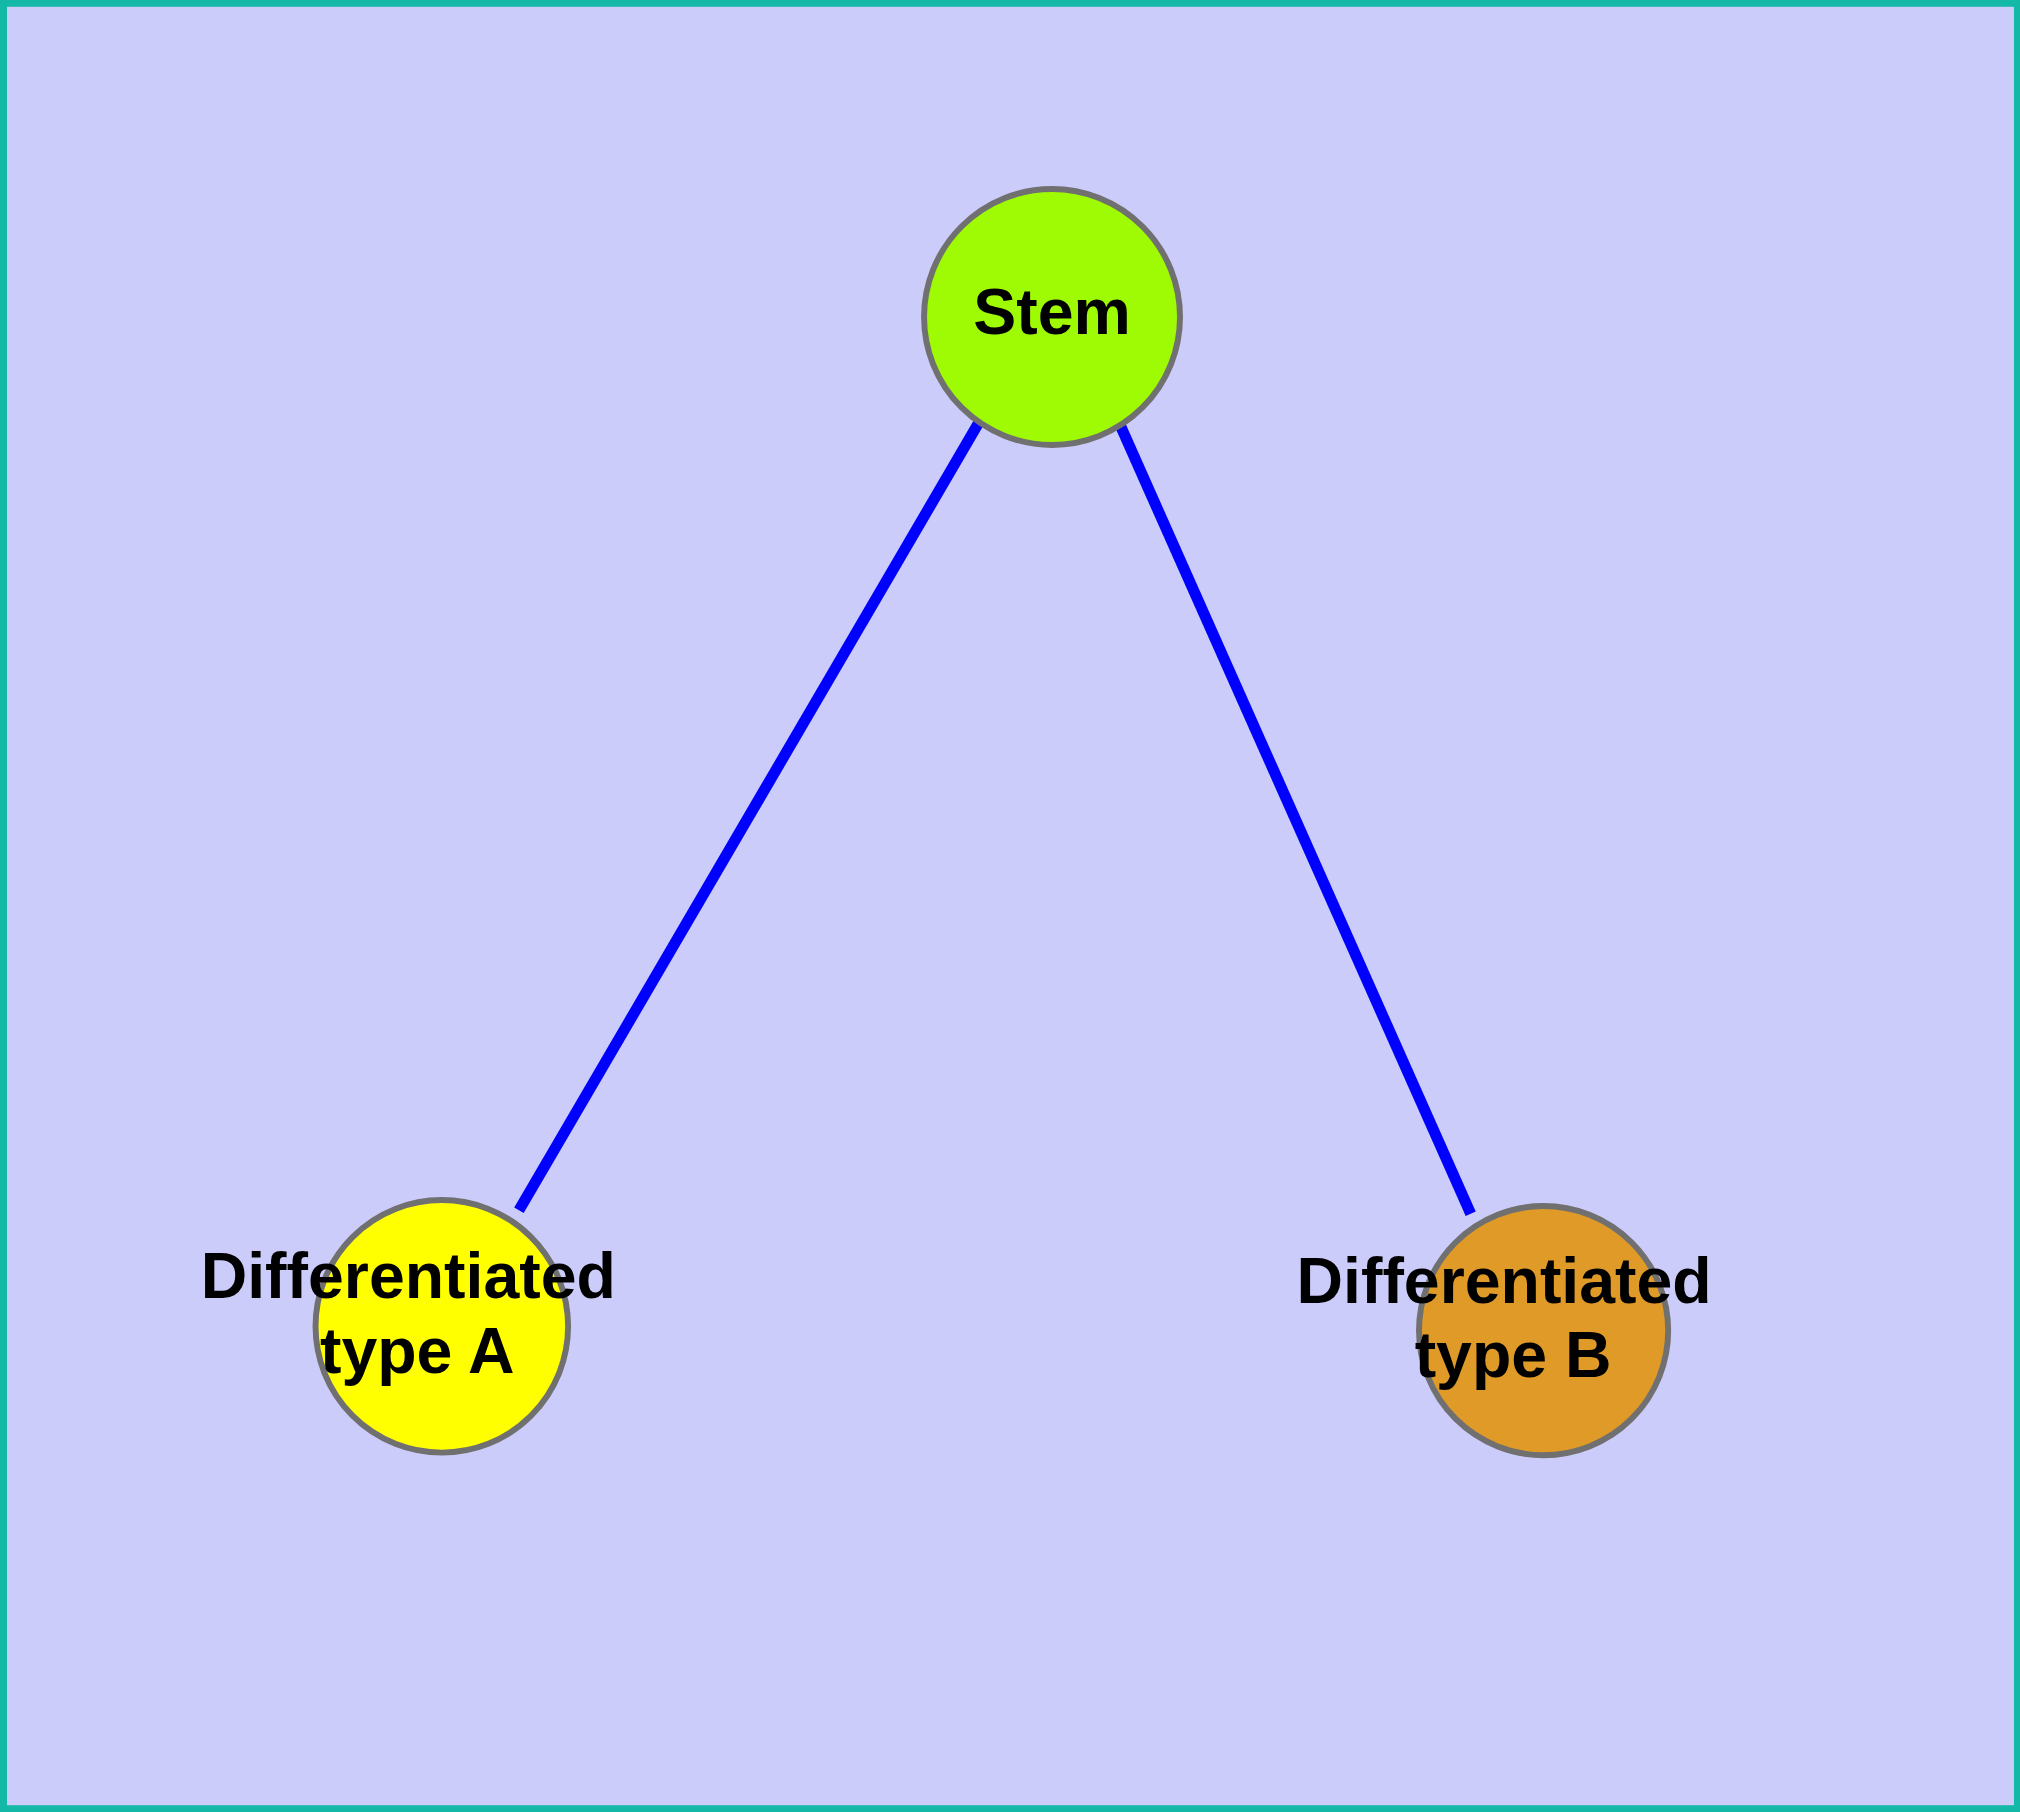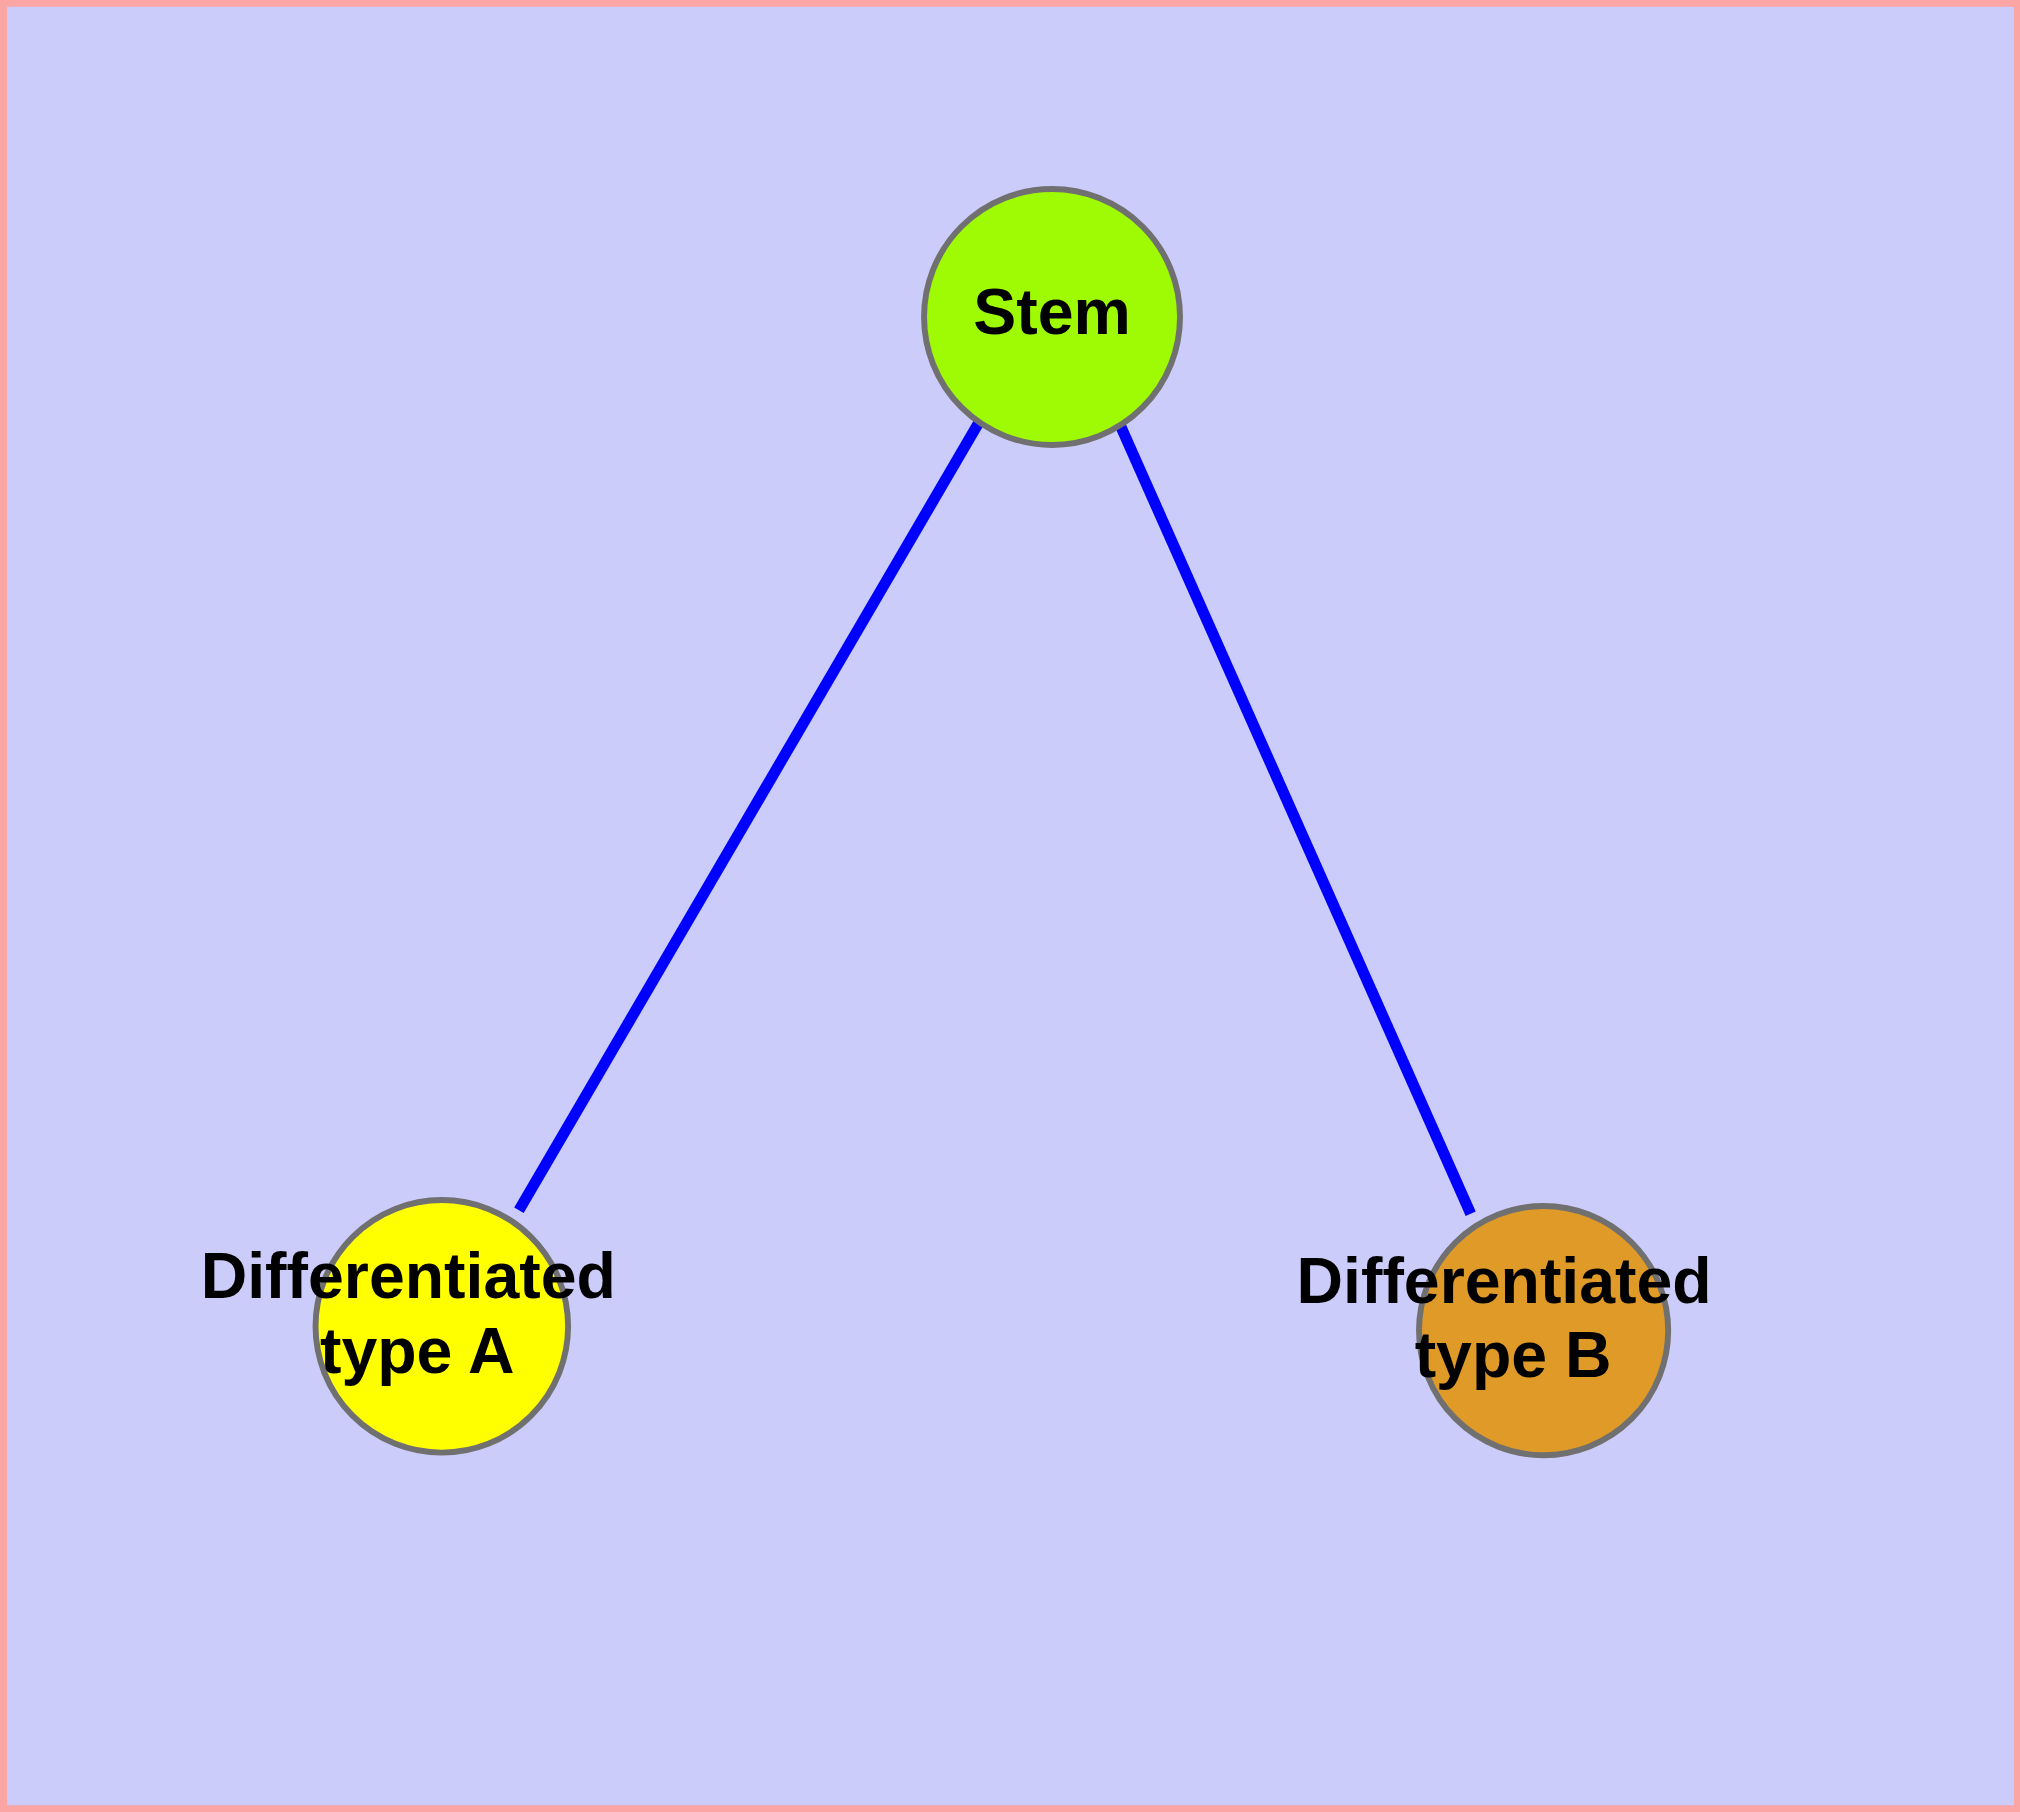--- a/index.html
+++ b/index.html
@@ -11,21 +11,21 @@
   body {
     width: 2021px;
     height: 1812px;
     overflow: hidden;
     font-family: "Liberation Sans", sans-serif;
   }
   #graph-canvas {
     position: relative;
     width: 2021px;
     height: 1812px;
-    background: #fca5a5;
+    background: #14b8a6;
   }
   #graph-svg {
     position: absolute;
     left: 0;
     top: 0;
     width: 2021px;
     height: 1812px;
     display: block;
   }
   .node-label {

